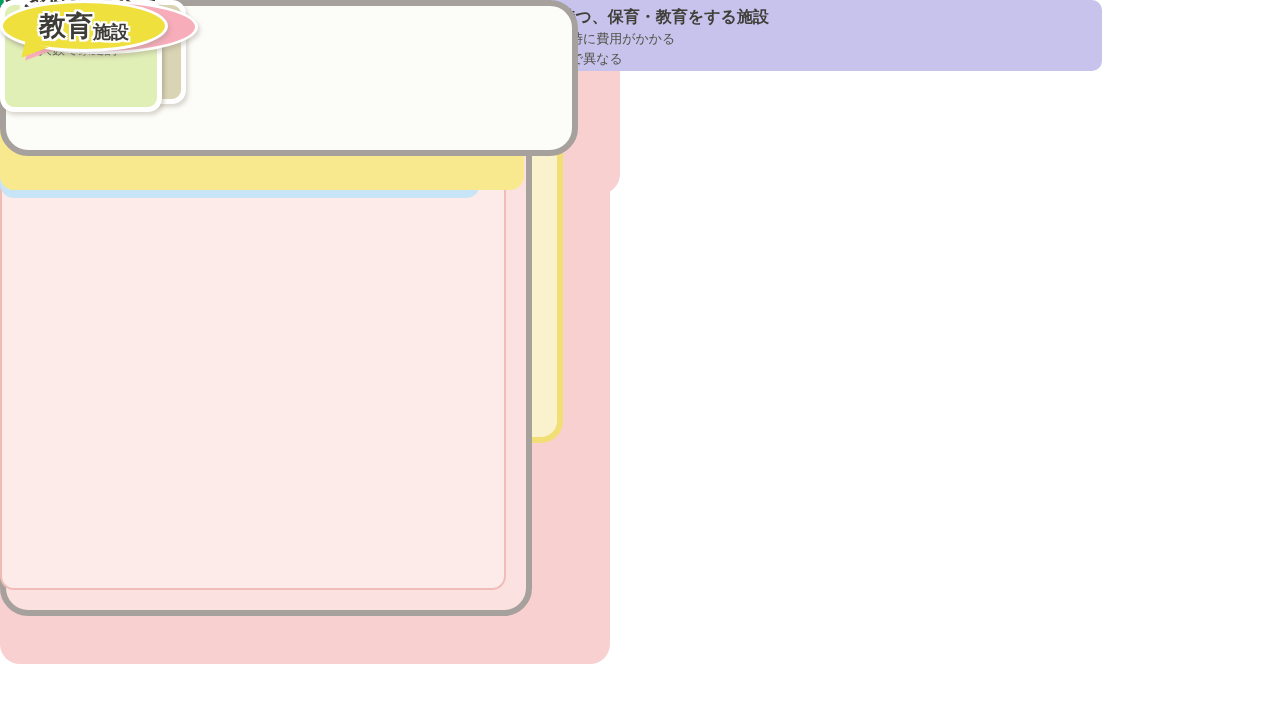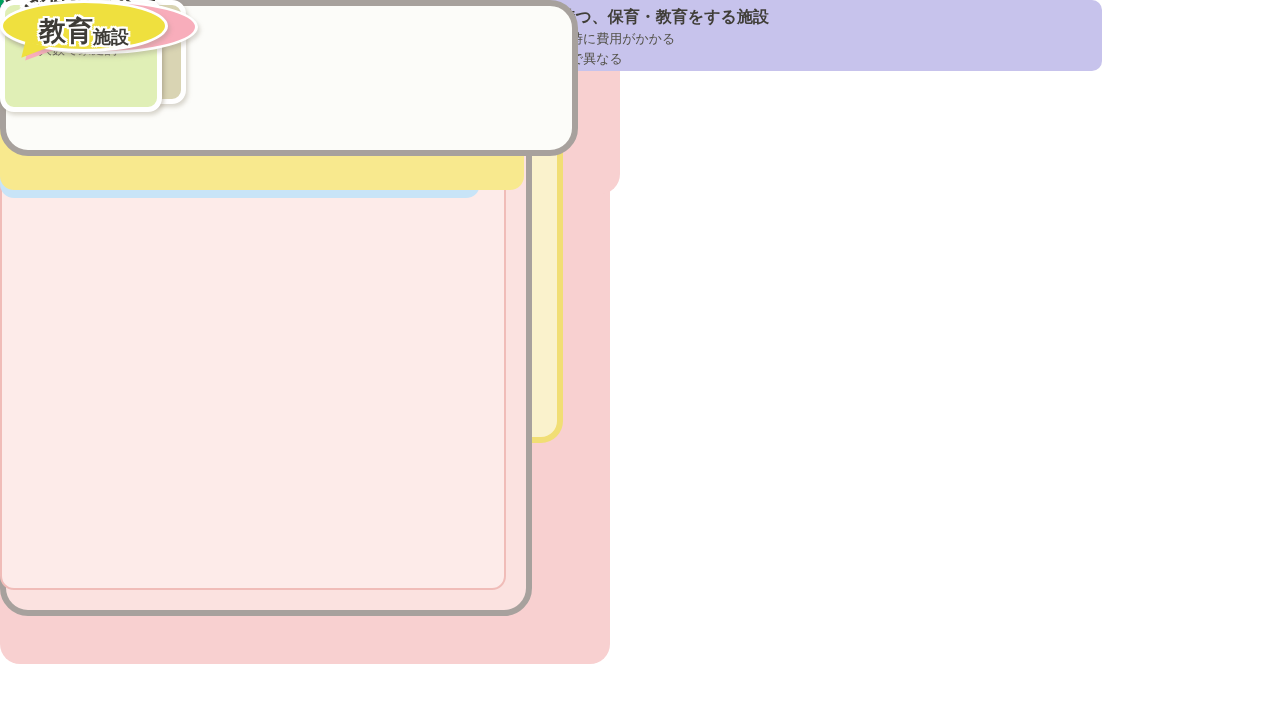--- a/index.html
+++ b/index.html
@@ -89,21 +89,21 @@
   .bb-title .suffix { font-size:12.5px; }
   .bb-text { position:absolute; left:8px; right:4px; top:14px; font-size:12.5px; line-height:19px; }
   .hang div { padding-left:13px; text-indent:-13px; }
 
   .badge-ninka    { left:295; top:51;  width:100px; text-align:center; font-size:27px; }
   .badge-ninkagai { left:828; top:502; width:155px; text-align:center; font-size:28px; }
 
   .bubble { border-radius:50%; border:3px solid #ffffff; display:flex; align-items:center;
             justify-content:center; box-shadow:2px 3px 4px rgba(150,140,130,0.35); }
   .bubble-hoiku  { left:462; top:33; width:198px; height:54px; background:#f8adbb; }
-  .bubble-kyoiku { left:1092; top:36; width:168px; height:52px; background:#efe03e;align-items:flex-end; }
+  .bubble-kyoiku { left:1092; top:36; width:168px; height:52px; background:#efe03e; }
   .bubble .main { font-size:27px; }
   .bubble .sub  { font-size:18px; margin-top:12px;font-family:Liberation Serif, serif; }
   .tail { position:absolute; width:0; height:0; }
   .tail-hoiku  { left:24px; bottom:-13px; border-top:18px solid #f8adbb;
                  border-right:26px solid transparent; transform:rotate(14deg); }
   .tail-kyoiku { left:20px; bottom:-12px; border-top:17px solid #efe03e;
                  border-right:24px solid transparent; transform:rotate(14deg); }
 </style>
 </head>
 <body>

